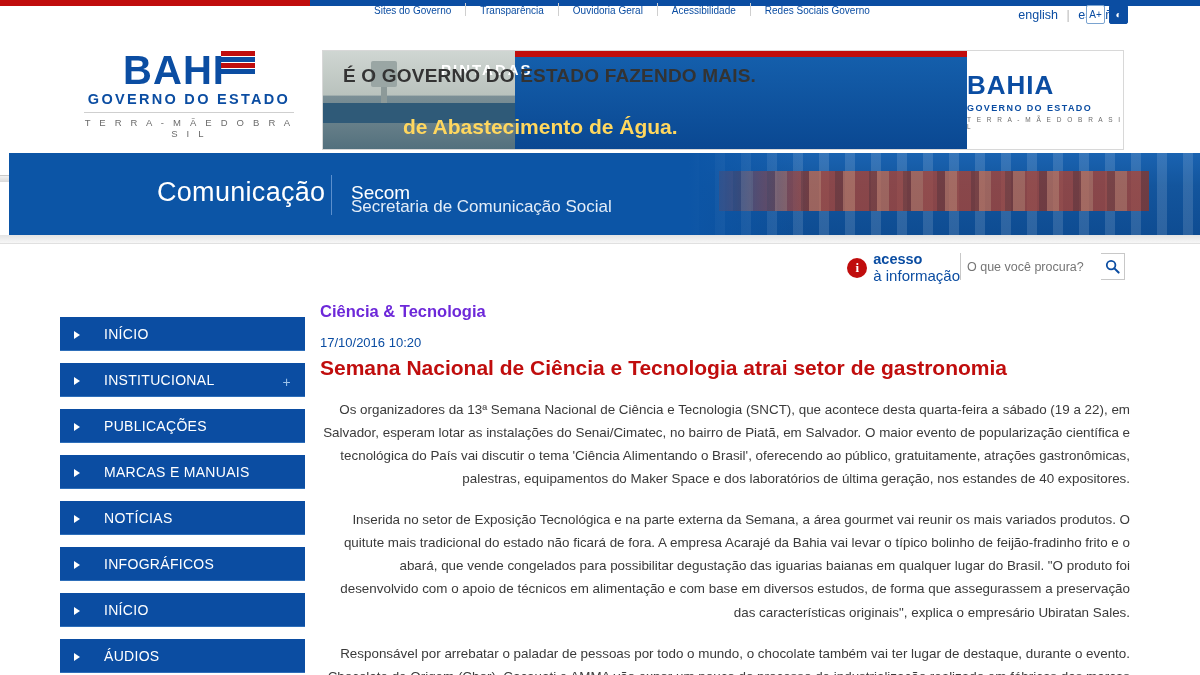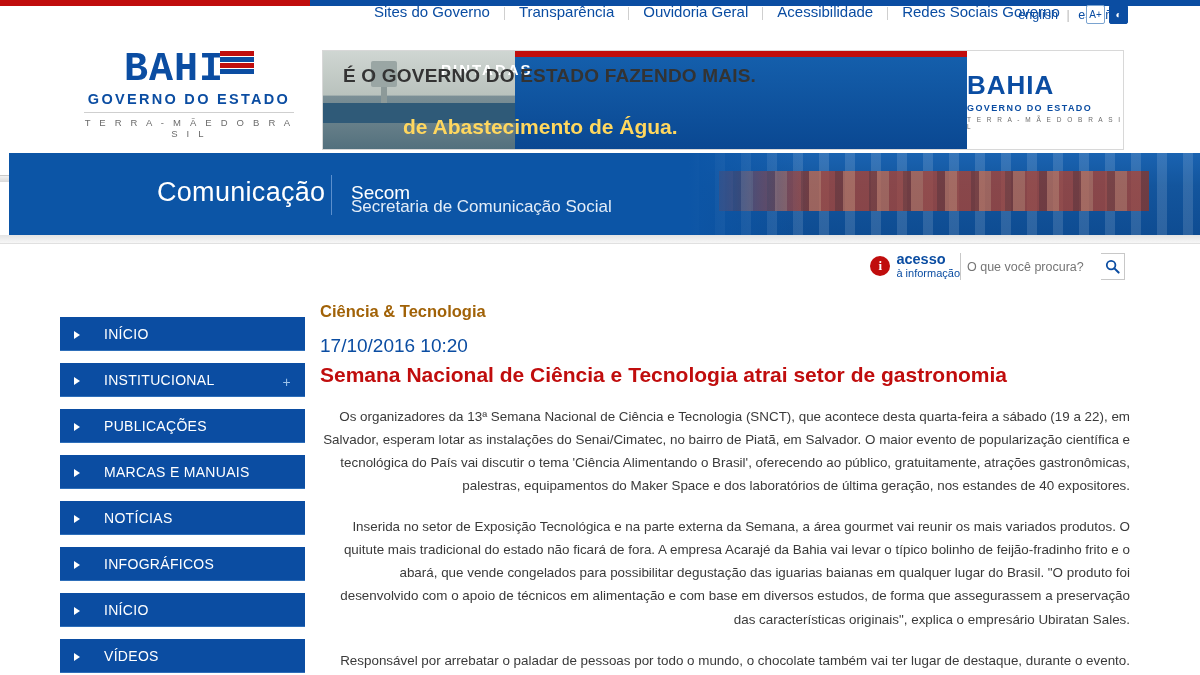--- a/index.html
+++ b/index.html
@@ -43,21 +43,21 @@
     width: 890px;
     height: 6px;
     background: #0b4da2;
   }
   .gov-links {
     position: absolute;
     left: 360px;
     top: 3px;
     display: flex;
     align-items: flex-end;
-    font-size: 15px;
+    font-size: 10px;
   }
   .gov-links a {
     color: #0b4da2;
     text-decoration: none;
     padding: 0 14px;
   }
   .gov-links .divider {
     width: 1px;
     height: 13px;
     background: #cfcfcf;
@@ -115,21 +115,21 @@
     left: 84px;
     top: 22px;
     width: 210px;
     text-align: center;
   }
   .bahia-word {
     font-size: 40px;
     font-weight: bold;
     color: #0b4da2;
     letter-spacing: 1px;
-    font-family: Liberation Mono, monospace;
+    font-family: Liberation Sans, sans-serif;
     line-height: 1;
     display: inline-block;
     position: relative;
   }
   .bahia-flag {
     display: inline-block;
     width: 34px;
     height: 26px;
     vertical-align: top;
     position: relative;
@@ -369,21 +369,21 @@
     display: flex; align-items: center; justify-content: center;
     font-family: "Liberation Serif", serif;
   }
   .acesso .a1 {
     font-size: 14.5px;
     font-weight: bold;
     color: #0b4da2;
     line-height: 1.05;
   }
   .acesso .a2 {
-    font-size: 11px;
+    font-size: 15px;
     color: #0b4da2;
   }
   .searchbox {
     position: absolute;
     right: 75px; top: 9px;
     width: 163px; height: 25px;
     border: 1px solid #c8c8c8;
     background: #fff;
     display: flex;
     align-items: center;
@@ -440,28 +440,28 @@
     line-height: 14px;
   }
 
   
   .article {
     position: absolute;
     left: 320px; top: 302px;
     width: 810px;
   }
   .kicker {
-    color: #a16207;
+    color: #6d28d9;
     font-size: 16.5px;
     font-weight: bold;
     margin: 0 0 14px 0;
   }
   .date {
     color: #0b4da2;
-    font-size: 19px;
+    font-size: 13px;
     margin: 0 0 6px 0;
   }
   .headline {
     color: #c00d0d;
     font-size: 21px;
     font-weight: bold;
     margin: 0 0 18px 0;
     line-height: 1.15;
   }
   .para {
@@ -590,21 +590,21 @@
     <div class="side-item">
       <span class="arrow"></span>
       <span>INFOGRÁFICOS</span>
     </div>
     <div class="side-item">
       <span class="arrow"></span>
       <span>INÍCIO</span>
     </div>
     <div class="side-item">
       <span class="arrow"></span>
-      <span>VÍDEOS</span>
+      <span>ÁUDIOS</span>
     </div>
     <div class="side-item">
       <span class="arrow"></span>
       <span>TV WEB</span>
     </div>
   </nav>
 
   <article class="article">
     <h2 class="kicker">Ciência &amp; Tecnologia</h2>
     <div class="date">17/10/2016 10:20</div>

